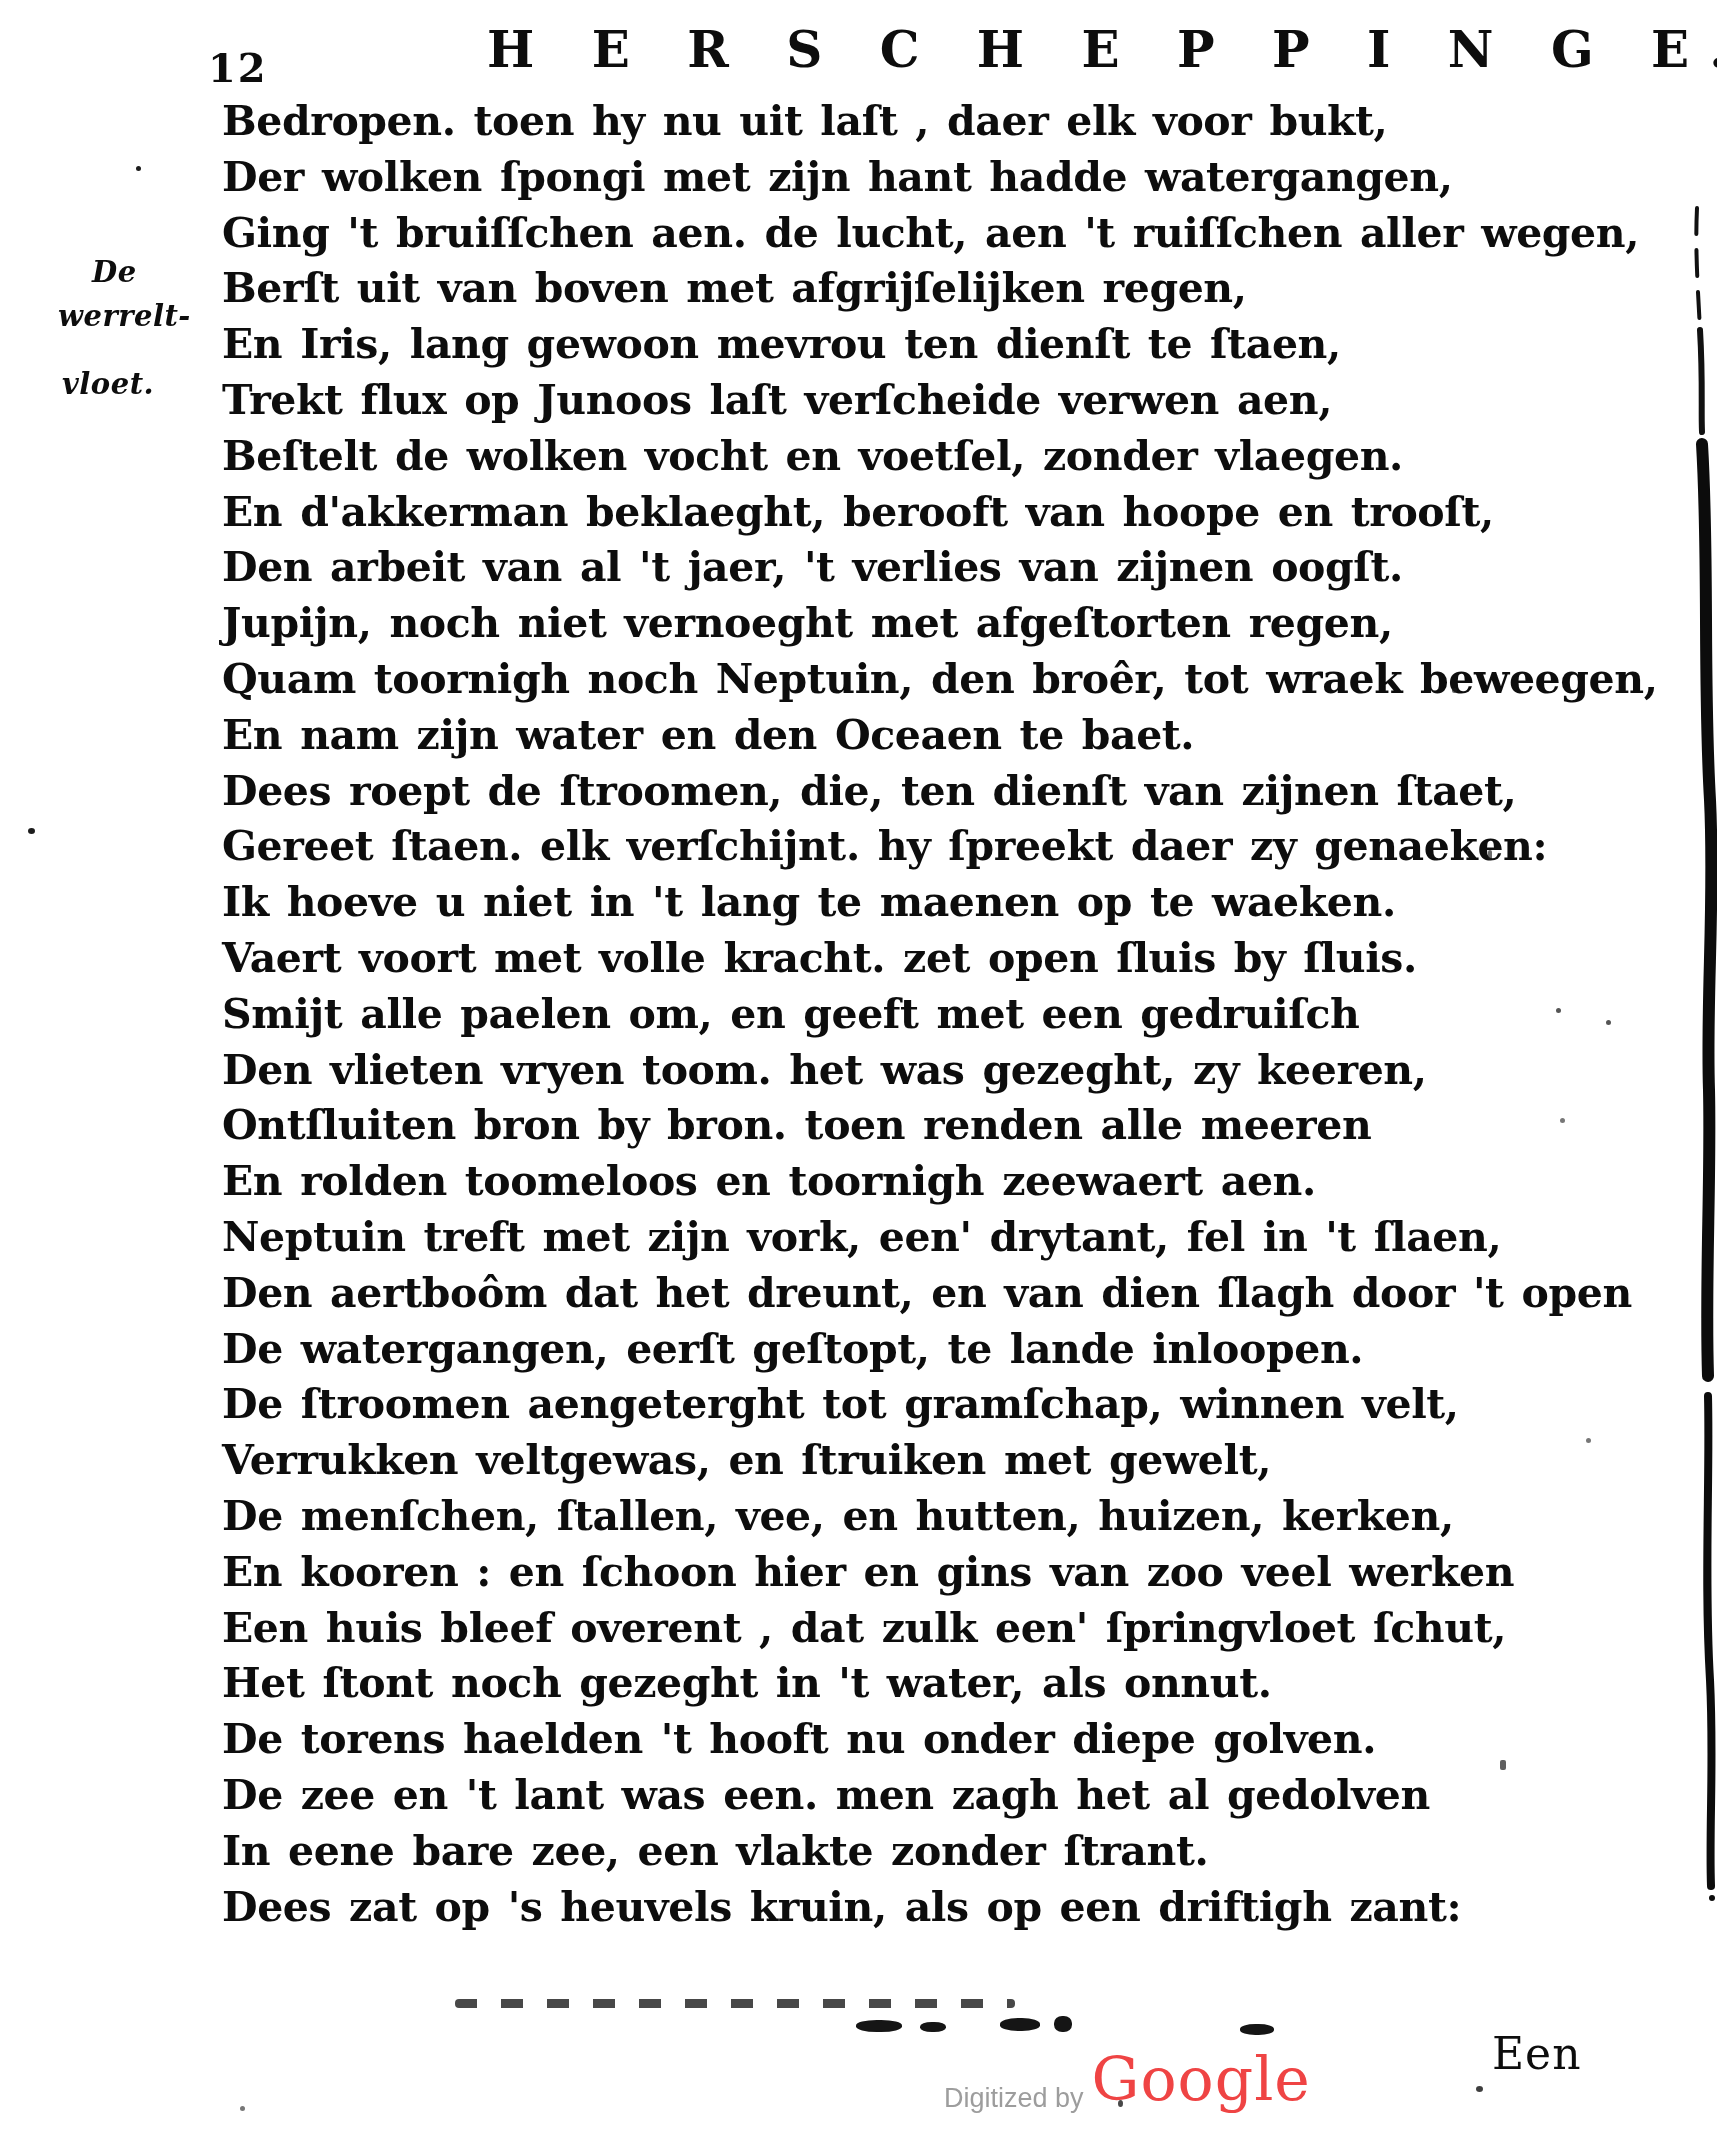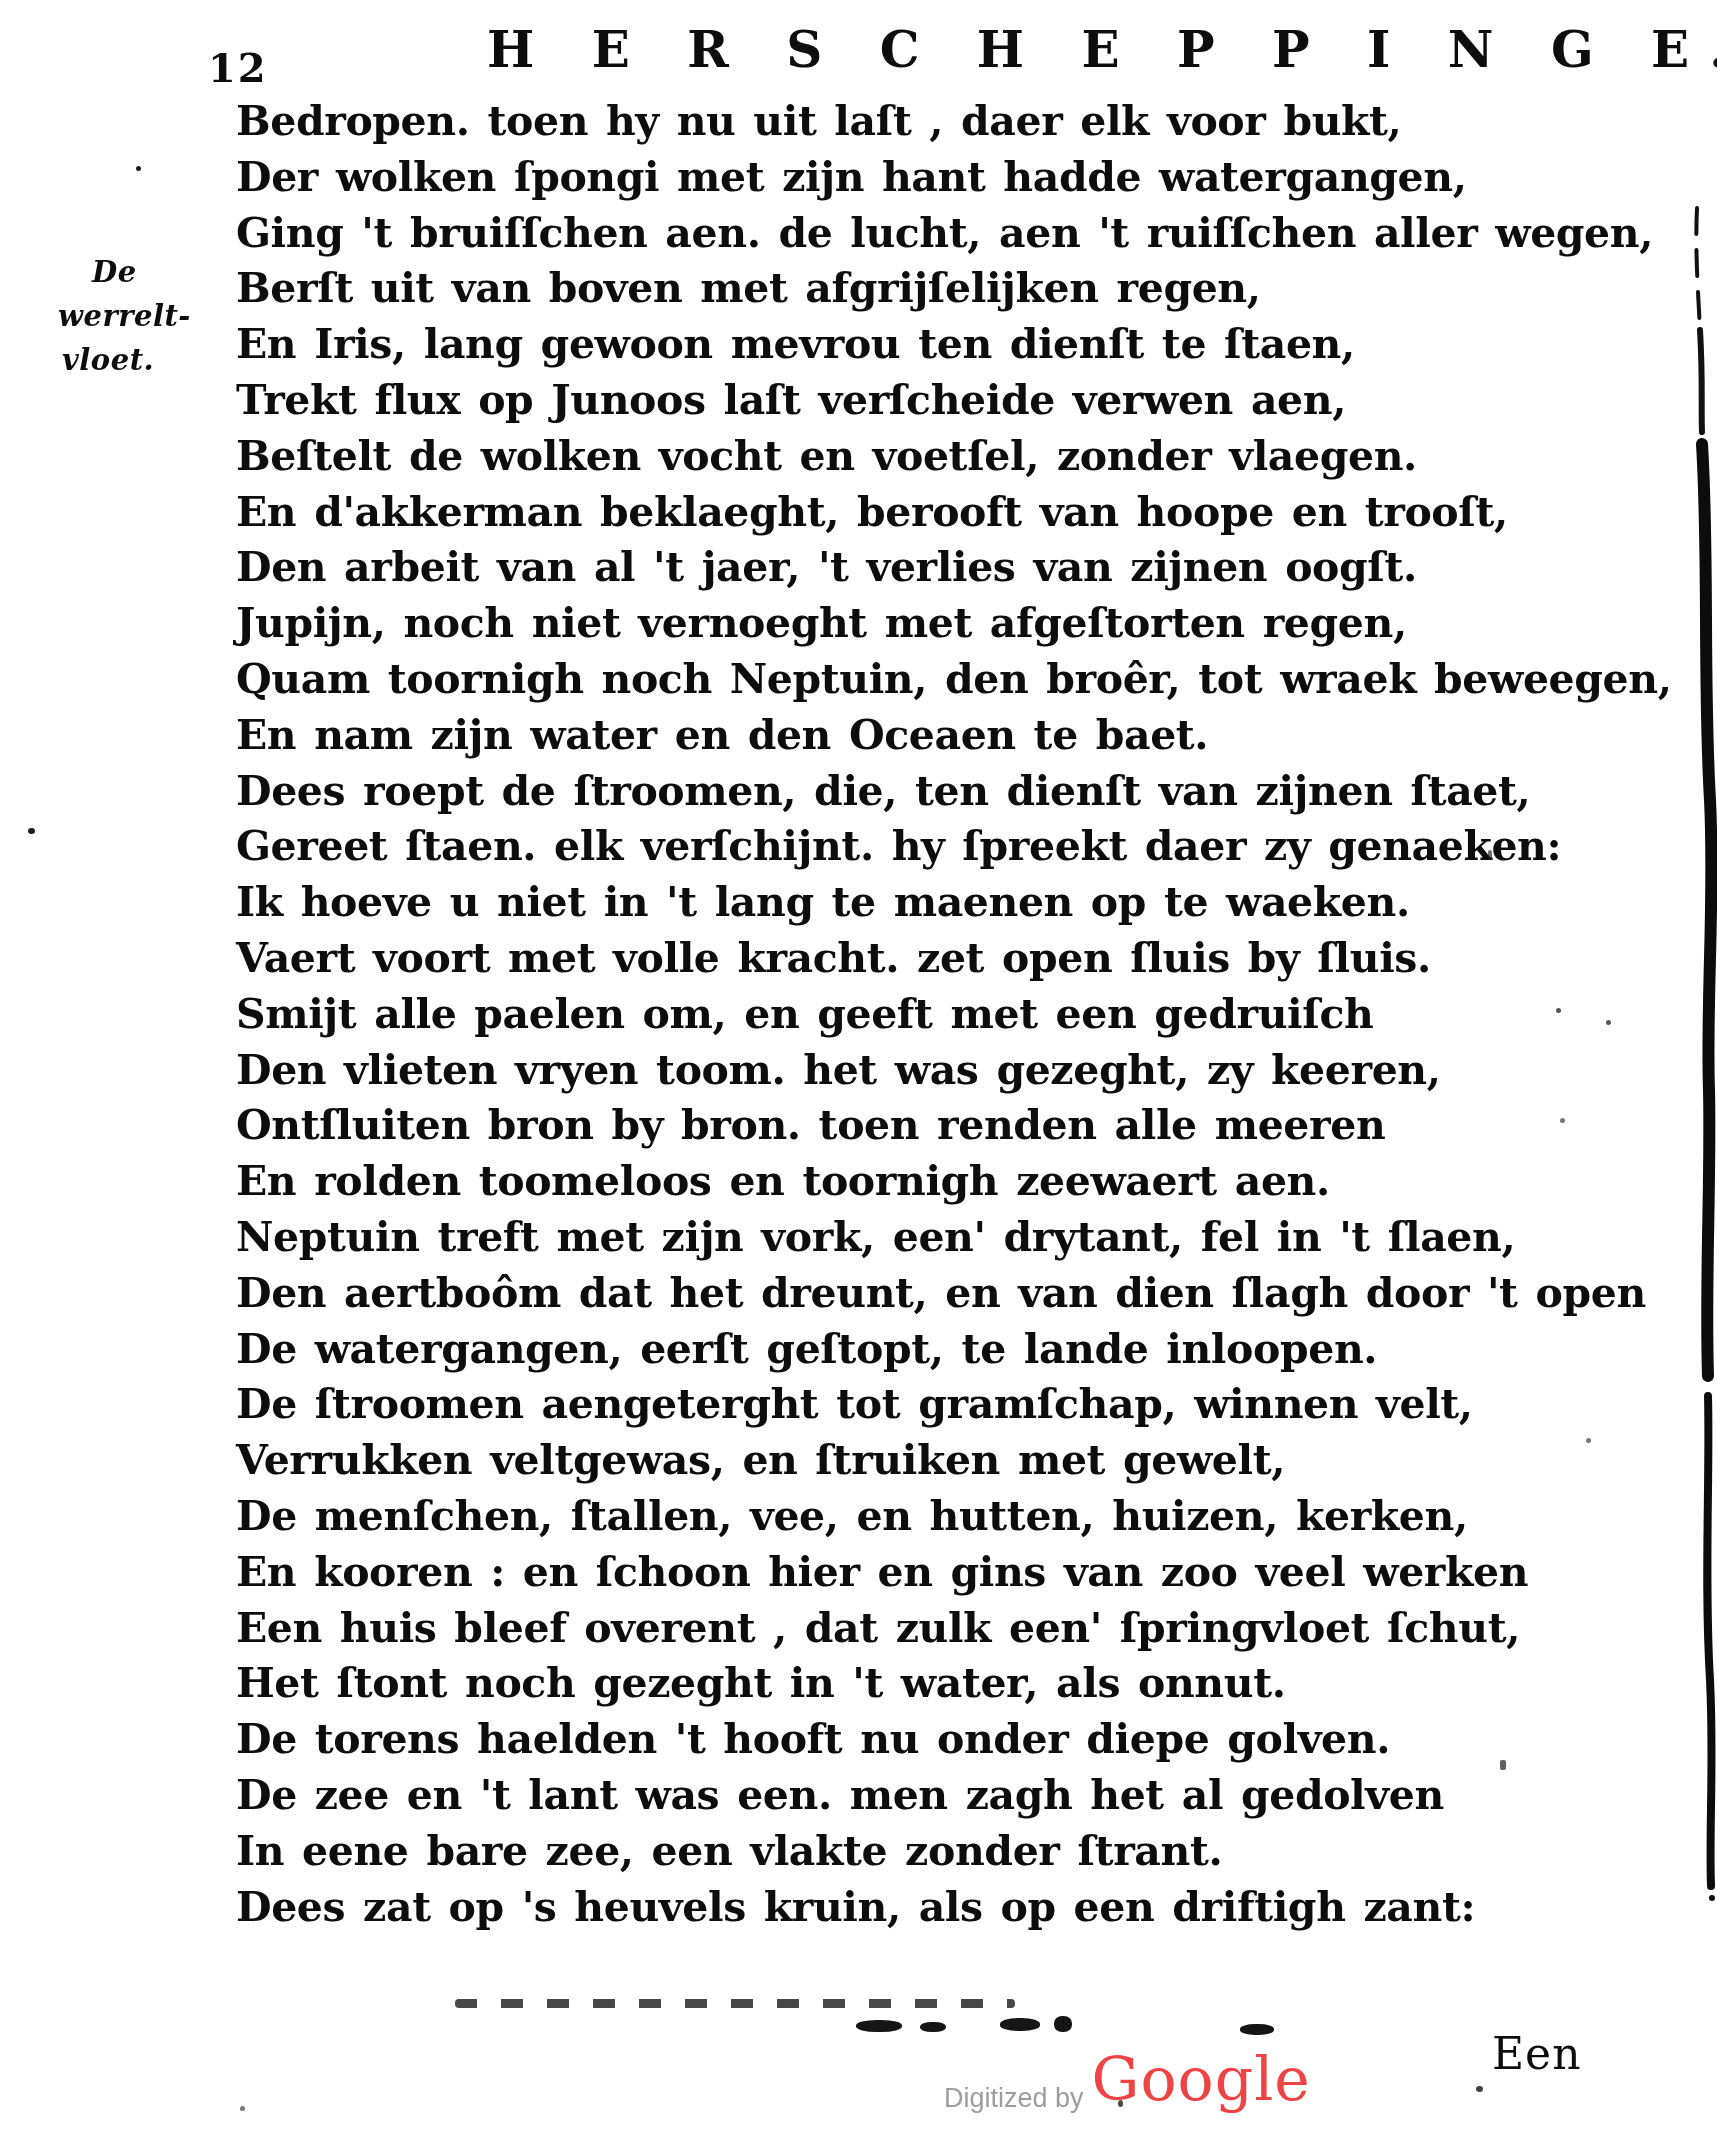--- a/index.html
+++ b/index.html
@@ -20,23 +20,23 @@
     font-size:50px;font-weight:bold;letter-spacing:20px;
     white-space:nowrap;
   }
   .margin-note{
     position:absolute;left:58px;top:250px;width:170px;
     font-style:italic;font-weight:bold;font-size:29px;line-height:44px;
     letter-spacing:0.5px;
   }
   .margin-note .mn-line{white-space:nowrap;}
   .margin-note .mn-line:nth-child(1){padding-left:34px;}
-  .margin-note .mn-line:nth-child(3){padding-left:4px;}
+  .margin-note .mn-line:nth-child(3){padding-left:4px;margin-top:24px;}
   .poem{
-    position:absolute;left:236px;top:94px;
+    position:absolute;left:222px;top:94px;
     font-size:41px;font-weight:bold;line-height:55.8px;
     letter-spacing:-0.4px;word-spacing:4px;
   }
   .poem-line{white-space:nowrap;height:55.8px;}
   .catchword{
     position:absolute;left:1492px;top:2028px;
     font-size:44px;font-weight:normal;letter-spacing:1px;
   }
   .watermark{
     position:absolute;left:944px;top:2044px;

